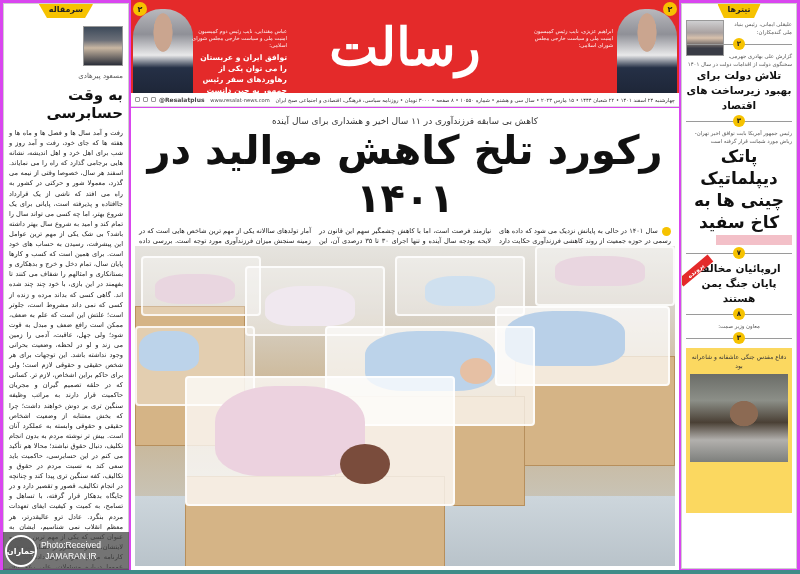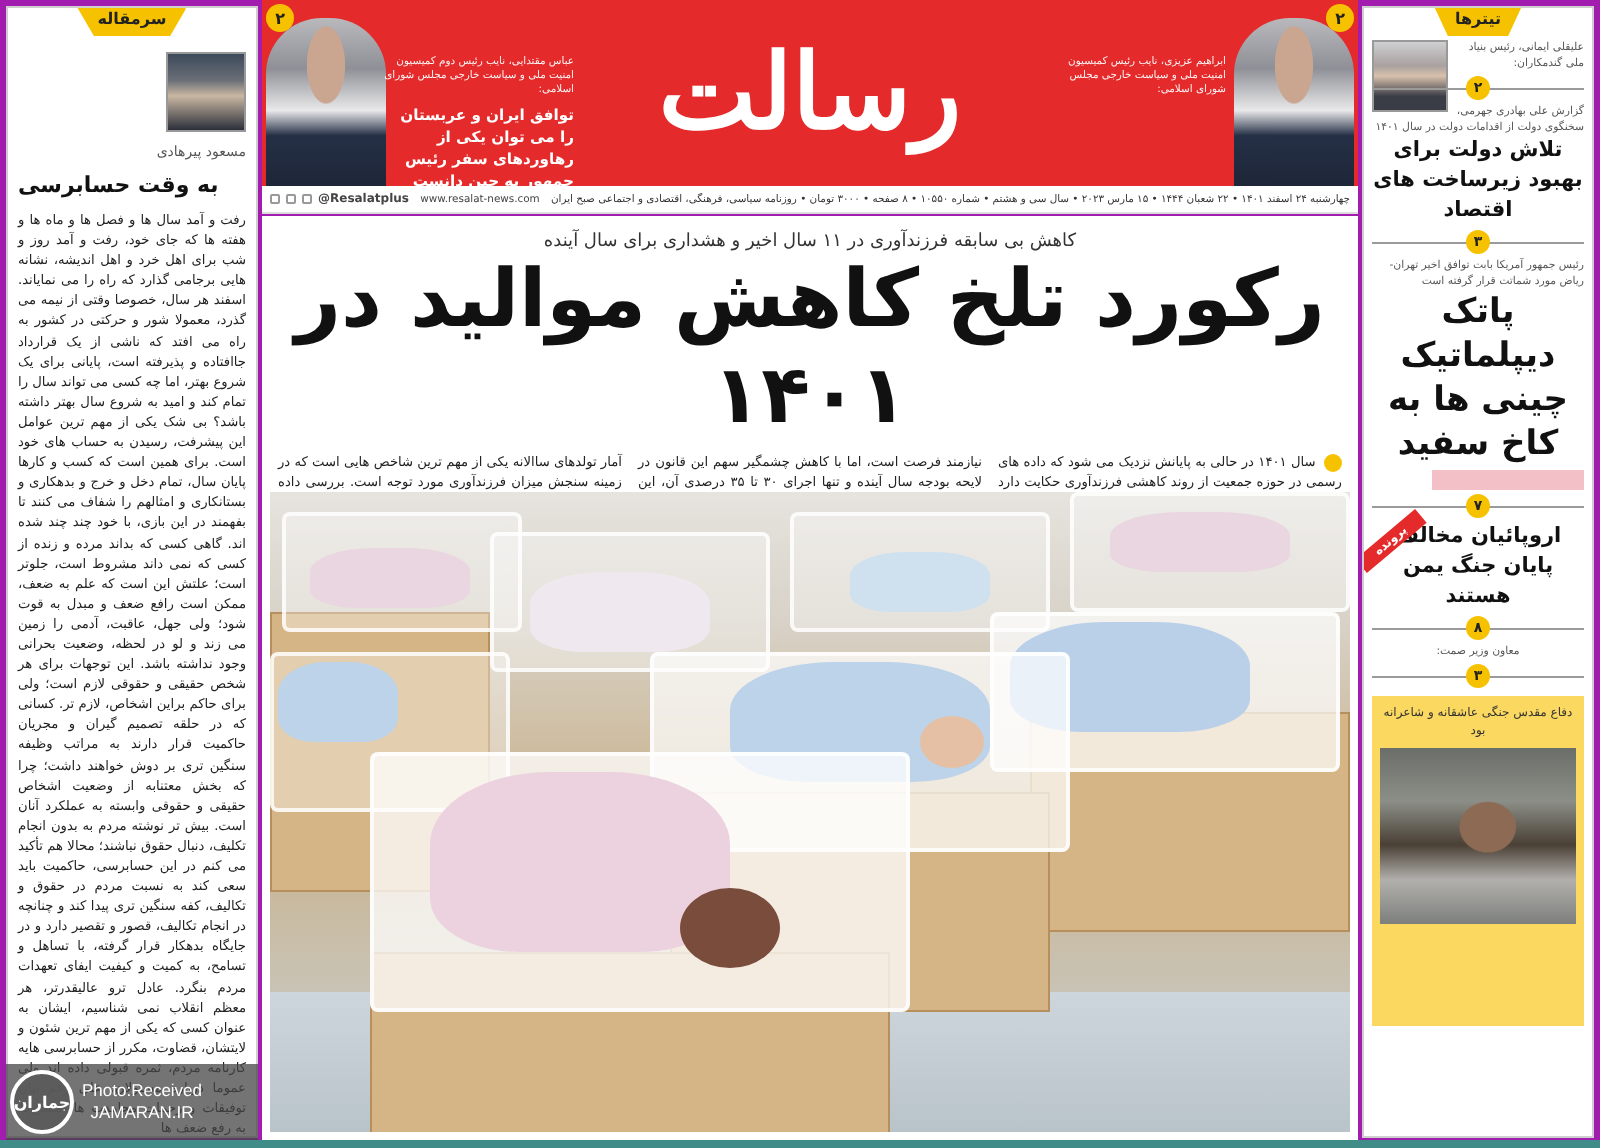--- a/index.html
+++ b/index.html
@@ -1,37 +1,37 @@
 <!DOCTYPE html>
 <html><head>
 <meta charset="utf-8">
 <style>
   * { box-sizing: border-box; margin: 0; padding: 0; }
   html, body { width: 800px; height: 574px; overflow: hidden; background: #e9e9e9; }
   body { font-family: "DejaVu Sans", sans-serif; position: relative; direction: rtl; }
 
-  .page { position: absolute; inset: 0; background: #a21caf; }
+  .page { position: absolute; inset: 0; background: #d946ef; }
 
   
   .editorial {
     position: absolute; left: 3px; top: 3px; width: 126px; height: 566px;
     background: #fff; border: 1px solid #cfcfcf; padding: 4px 5px; overflow: hidden;
   }
   .section-tab {
     position: absolute; top: 0; left: 50%; transform: translateX(-50%);
     background: #f6c200; color: #222; font-size: 8px; font-weight: bold;
     padding: 1px 10px 4px; clip-path: polygon(0 0, 100% 0, 85% 100%, 15% 100%);
   }
   .editorial .author-photo {
     width: 40px; height: 40px; margin: 18px 0 0 0; margin-right: auto; margin-left: 74px;
     background: linear-gradient(180deg, #3d4a5a 0%, #6b6f78 35%, #c9b7a2 55%, #2b2f3a 100%);
     border: 1px solid #999;
   }
   .editorial .author { font-size: 7px; color: #555; text-align: right; margin-top: 6px; }
-  .editorial .ed-title { font-size: 11px; font-weight: bold; color: #111; text-align: left; margin-top: 6px; }
+  .editorial .ed-title { font-size: 15px; font-weight: bold; color: #111; text-align: right; margin-top: 6px; }
   .editorial .ed-body {
     font-size: 6.6px; line-height: 10.1px; color: #222; text-align: justify; margin-top: 6px;
   }
 
   
   .masthead {
     position: absolute; left: 131px; top: 0; width: 548px; height: 93px;
     background: #e42a2a; overflow: hidden;
   }
   .mast-teaser { position: absolute; top: 0; height: 93px; width: 160px; }

